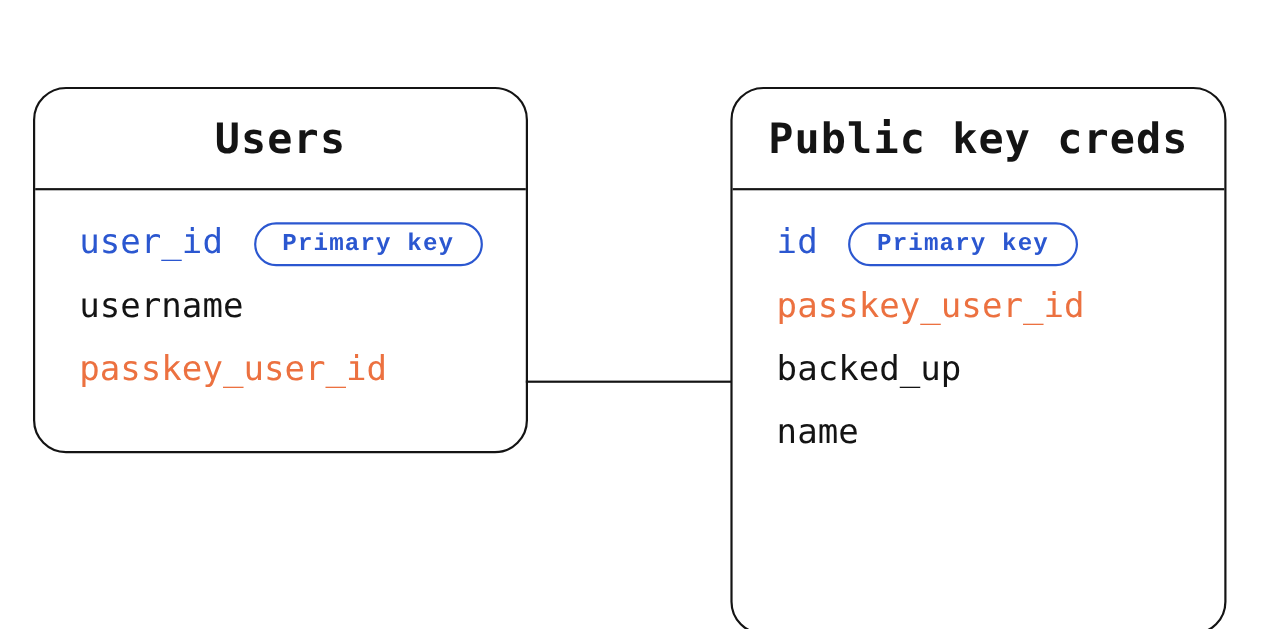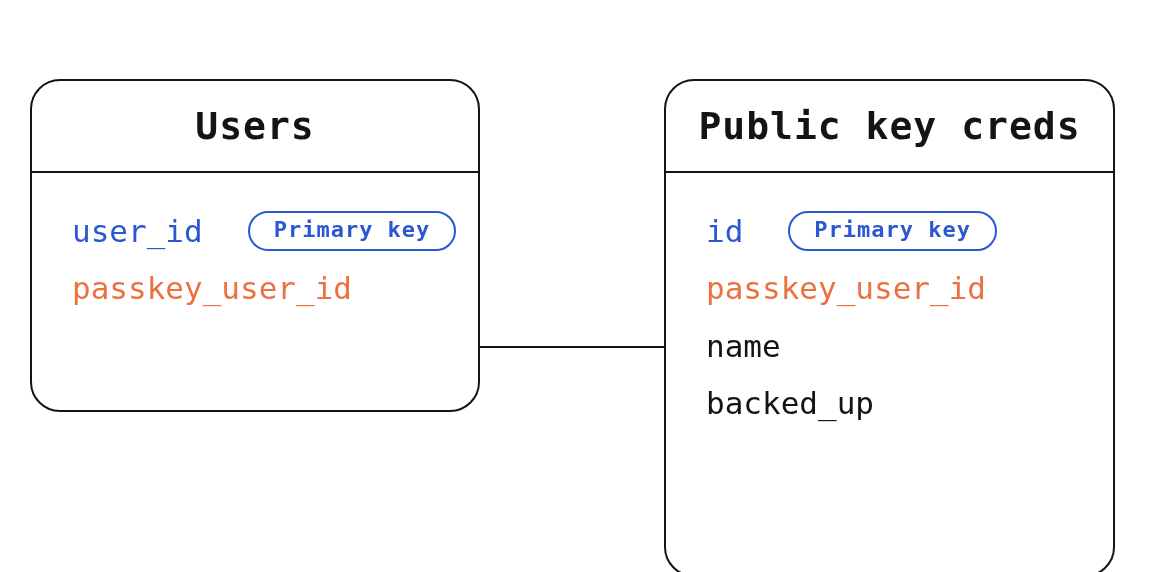--- a/index.html
+++ b/index.html
@@ -40,23 +40,21 @@
     white-space: nowrap;
   }
 
   .table-body {
     padding: 29px 24px 0 40px;
   }
 
   .field-row {
     height: 57.5px;
     display: flex;
-    align-items: center;
     white-space: nowrap;
-    gap: 17px;
   }
 
   .field-name {
     font-size: 31px;
     color: var(--ink);
   }
 
   .c-blue   { color: var(--blue); }
   .c-orange { color: var(--orange); }
 
@@ -66,20 +64,21 @@
     justify-content: center;
     margin-left: 28px;
     height: 40px;
     padding: 0 24px 2px 24px;
     border: 2px solid var(--blue);
     border-radius: 999px;
     color: var(--blue);
     font-size: 22px;
     font-weight: bold;
     letter-spacing: 1px;
+    font-family: Liberation Mono, monospace;
   }
   .badge:empty { display: none; }
 
   .connector {
     position: absolute;
     left: 478px;
     top: 304px;
     width: 194px;
     height: 2px;
     background: var(--ink);
@@ -91,39 +90,42 @@
 <div class="canvas">
 
   <div class="table-box" style="left:30px; top:37px; width:450px; height:333px;">
     <div class="table-header">Users</div>
     <div class="table-body">
       <div class="field-row">
         <span class="field-name c-blue">user_id</span>
         <span class="badge">Primary key</span>
       </div>
       <div class="field-row">
+        <span class="field-name">username</span>
+      </div>
+      <div class="field-row">
         <span class="field-name c-orange">passkey_user_id</span>
       </div>
     </div>
   </div>
 
   <div class="connector"></div>
 
   <div class="table-box" style="left:664px; top:37px; width:451px; height:498px;">
     <div class="table-header">Public key creds</div>
     <div class="table-body">
       <div class="field-row">
         <span class="field-name c-blue">id</span>
         <span class="badge">Primary key</span>
       </div>
       <div class="field-row">
         <span class="field-name c-orange">passkey_user_id</span>
       </div>
       <div class="field-row">
-        <span class="field-name">name</span>
+        <span class="field-name">backed_up</span>
       </div>
       <div class="field-row">
-        <span class="field-name">backed_up</span>
+        <span class="field-name">name</span>
       </div>
     </div>
   </div>
 
 </div>
 
 </body></html>

